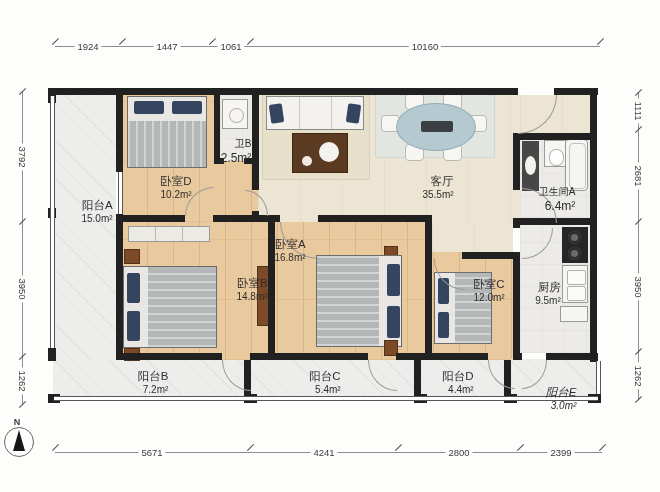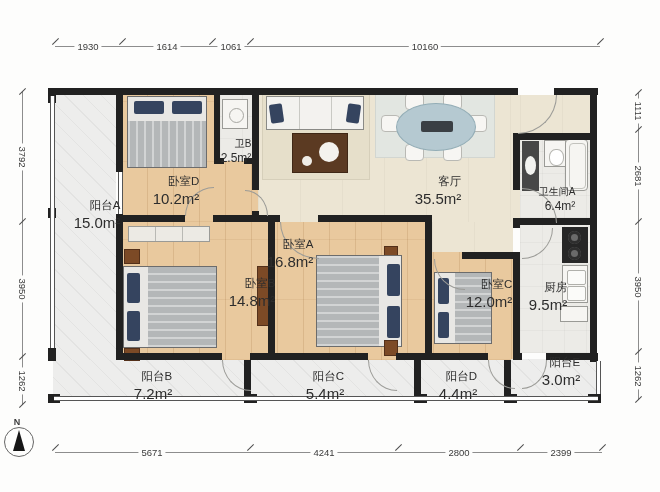--- a/index.html
+++ b/index.html
@@ -28,21 +28,21 @@
   
   .dimH{position:absolute;height:1px;background:#8d8d8d;}
   .dimV{position:absolute;width:1px;background:#8d8d8d;}
   .tick{position:absolute;width:9px;height:1px;background:#4c4c4c;transform:rotate(-45deg);}
   .dlabel{position:absolute;transform:translate(-50%,-50%);background:#fdfdfc;padding:0 3px;
           font-size:9.5px;color:#3a3a3a;white-space:nowrap;}
   .dlabel.rot{transform:translate(-50%,-50%) rotate(90deg);}
   
   .rlabel{position:absolute;transform:translateX(-50%);display:flex;flex-direction:column;
           align-items:flex-end;line-height:1.28;color:#2d2d2d;font-size:11.5px;white-space:nowrap;}
-  .rlabel .area{font-size:15px;}
+  .rlabel .area{font-size:10px;}
   .rlabel.sm{font-size:10px;}
   .rlabel.sm .area{font-size:12px;}
   
   .bed{position:absolute;background:#e8e7e4;border:1px solid #6c6c6c;box-sizing:border-box;}
   .pillow{position:absolute;background:#35445f;border-radius:2px;}
   .blanket{position:absolute;background:#b4b7b8;background-image:
       repeating-linear-gradient(90deg,rgba(255,255,255,.4) 0 2px,transparent 2px 8px);}
   .blanket.h{background-image:
       repeating-linear-gradient(0deg,rgba(255,255,255,.4) 0 2px,transparent 2px 8px);}
   .wood-item{position:absolute;background:#7c4a26;border:1px solid #53301a;box-sizing:border-box;}
@@ -243,21 +243,21 @@
     <span class="area">7.2m²</span>
   </div>
   <div class="rlabel" style="left:325px;top:369px;">
     <span>阳台C</span>
     <span class="area">5.4m²</span>
   </div>
   <div class="rlabel" style="left:458px;top:369px;">
     <span>阳台D</span>
     <span class="area">4.4m²</span>
   </div>
-  <div class="rlabel" style="left:561px;top:355px;">
+  <div class="rlabel" style="left:561px;top:385px;font-style:italic;">
     <span>阳台E</span>
     <span class="area">3.0m²</span>
   </div>
 
   <div class="dimH" style="left:55px;top:46px;width:545px;"></div>
   <div class="dimH" style="left:55px;top:452px;width:547px;"></div>
   <div class="dimV" style="left:22px;top:92px;height:313px;"></div>
   <div class="dimV" style="left:638px;top:93px;height:307px;"></div>
   <div id="ticks">
       <div class="tick" style="left: 51px; top: 41px;"></div>
@@ -274,22 +274,22 @@
       <div class="tick" style="left: 18px; top: 221px;"></div>
       <div class="tick" style="left: 18px; top: 356px;"></div>
       <div class="tick" style="left: 18px; top: 404px;"></div>
       <div class="tick" style="left: 634px; top: 92px;"></div>
       <div class="tick" style="left: 634px; top: 129px;"></div>
       <div class="tick" style="left: 634px; top: 221px;"></div>
       <div class="tick" style="left: 634px; top: 351px;"></div>
       <div class="tick" style="left: 634px; top: 399px;"></div>
     </div>
 
-  <div class="dlabel" style="left:88px;top:46px;">1930</div>
-  <div class="dlabel" style="left:167px;top:46px;">1614</div>
+  <div class="dlabel" style="left:88px;top:46px;">1924</div>
+  <div class="dlabel" style="left:167px;top:46px;">1447</div>
   <div class="dlabel" style="left:231px;top:46px;">1061</div>
   <div class="dlabel" style="left:425px;top:46px;">10160</div>
 
   <div class="dlabel" style="left:152px;top:452px;">5671</div>
   <div class="dlabel" style="left:324px;top:452px;">4241</div>
   <div class="dlabel" style="left:459px;top:452px;">2800</div>
   <div class="dlabel" style="left:561px;top:452px;">2399</div>
 
   <div class="dlabel rot" style="left:22px;top:157px;">3792</div>
   <div class="dlabel rot" style="left:22px;top:289px;">3950</div>

